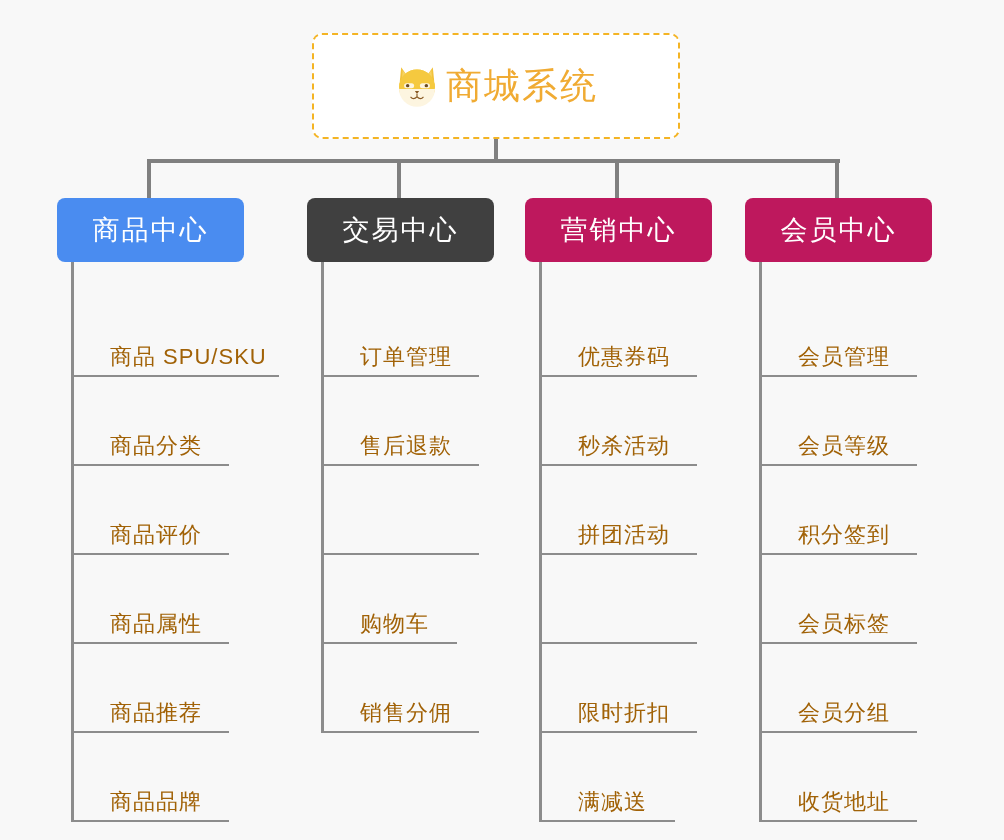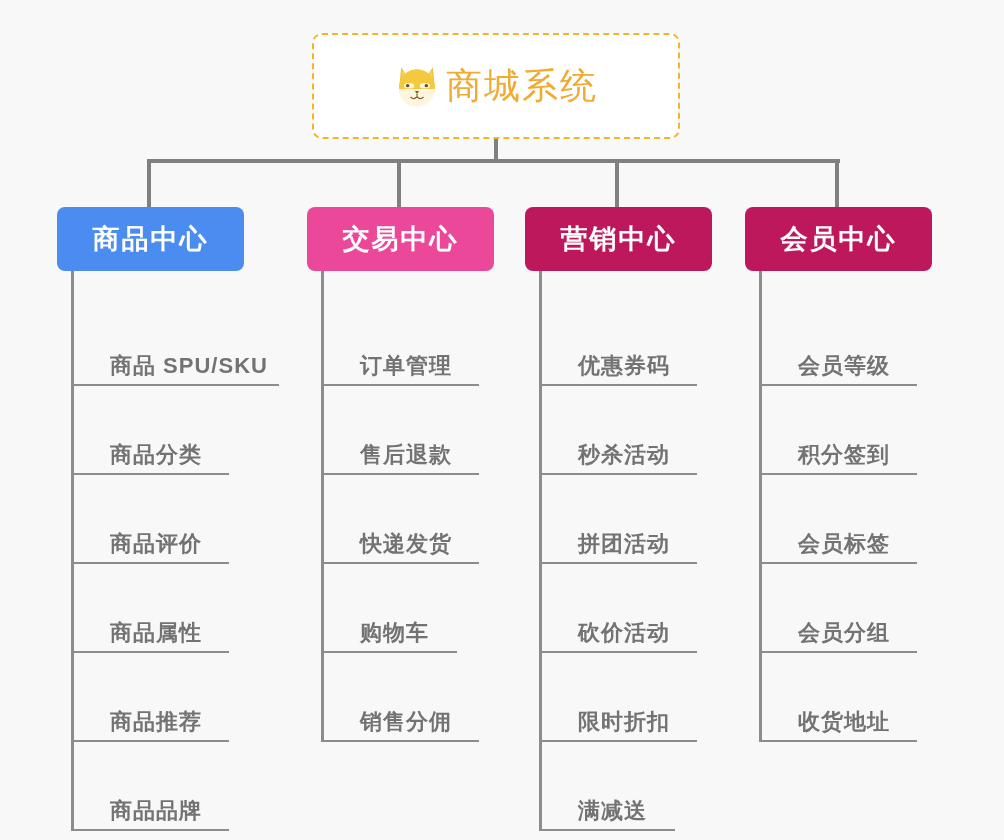--- a/index.html
+++ b/index.html
@@ -69,22 +69,21 @@
   }
   .conn-drop {             
     top: 159px;
     width: 4px;
     height: 48px;
   }
 
   
   .column {
     position: absolute;
-    top: 207px;
-    font-weight: bold;
+    top: 198px;
   }
   .cat-card {
     height: 64px;
     border-radius: 8px;
     display: flex;
     align-items: center;
     justify-content: center;
     color: #ffffff;
     font-size: 27px;
     letter-spacing: 2px;
@@ -109,21 +108,21 @@
   .leaf-underline {
     position: absolute;
     left: 0;
     bottom: 0;
     height: 2px;
     background: #8c8c8c;
   }
   .leaf-label {
     position: relative;
     font-size: 22px;
-    color: #737373;
+    color: #a16207;
     letter-spacing: 1px;
     line-height: 1;
     padding-bottom: 9px;
     padding-left: 36px;
     white-space: nowrap;
   }
 </style>
 </head>
 <body>
 
@@ -183,34 +182,33 @@
         <span class="leaf-underline" style="width:155px"></span>
       </div>
       <div class="leaf-item">
         <span class="leaf-label">商品品牌</span>
         <span class="leaf-underline" style="width:155px"></span>
       </div>
     </div>
   </div>
 
   <div class="column" style="left:307px;width:187px">
-    <div class="cat-card" style="background:#ec4899">
+    <div class="cat-card" style="background:#404040">
       <span>交易中心</span>
     </div>
     <div class="leaf-list">
       <div class="leaf-item">
         <span class="leaf-label">订单管理</span>
         <span class="leaf-underline" style="width:155px"></span>
       </div>
       <div class="leaf-item">
         <span class="leaf-label">售后退款</span>
         <span class="leaf-underline" style="width:155px"></span>
       </div>
       <div class="leaf-item">
-        <span class="leaf-label">快递发货</span>
         <span class="leaf-underline" style="width:155px"></span>
       </div>
       <div class="leaf-item">
         <span class="leaf-label">购物车</span>
         <span class="leaf-underline" style="width:133px"></span>
       </div>
       <div class="leaf-item">
         <span class="leaf-label">销售分佣</span>
         <span class="leaf-underline" style="width:155px"></span>
       </div>
@@ -228,40 +226,43 @@
       </div>
       <div class="leaf-item">
         <span class="leaf-label">秒杀活动</span>
         <span class="leaf-underline" style="width:155px"></span>
       </div>
       <div class="leaf-item">
         <span class="leaf-label">拼团活动</span>
         <span class="leaf-underline" style="width:155px"></span>
       </div>
       <div class="leaf-item">
-        <span class="leaf-label">砍价活动</span>
         <span class="leaf-underline" style="width:155px"></span>
       </div>
       <div class="leaf-item">
         <span class="leaf-label">限时折扣</span>
         <span class="leaf-underline" style="width:155px"></span>
       </div>
       <div class="leaf-item">
         <span class="leaf-label">满减送</span>
         <span class="leaf-underline" style="width:133px"></span>
       </div>
     </div>
   </div>
 
   <div class="column" style="left:745px;width:187px">
     <div class="cat-card" style="background:#be185d">
       <span>会员中心</span>
     </div>
     <div class="leaf-list">
       <div class="leaf-item">
+        <span class="leaf-label">会员管理</span>
+        <span class="leaf-underline" style="width:155px"></span>
+      </div>
+      <div class="leaf-item">
         <span class="leaf-label">会员等级</span>
         <span class="leaf-underline" style="width:155px"></span>
       </div>
       <div class="leaf-item">
         <span class="leaf-label">积分签到</span>
         <span class="leaf-underline" style="width:155px"></span>
       </div>
       <div class="leaf-item">
         <span class="leaf-label">会员标签</span>
         <span class="leaf-underline" style="width:155px"></span>

